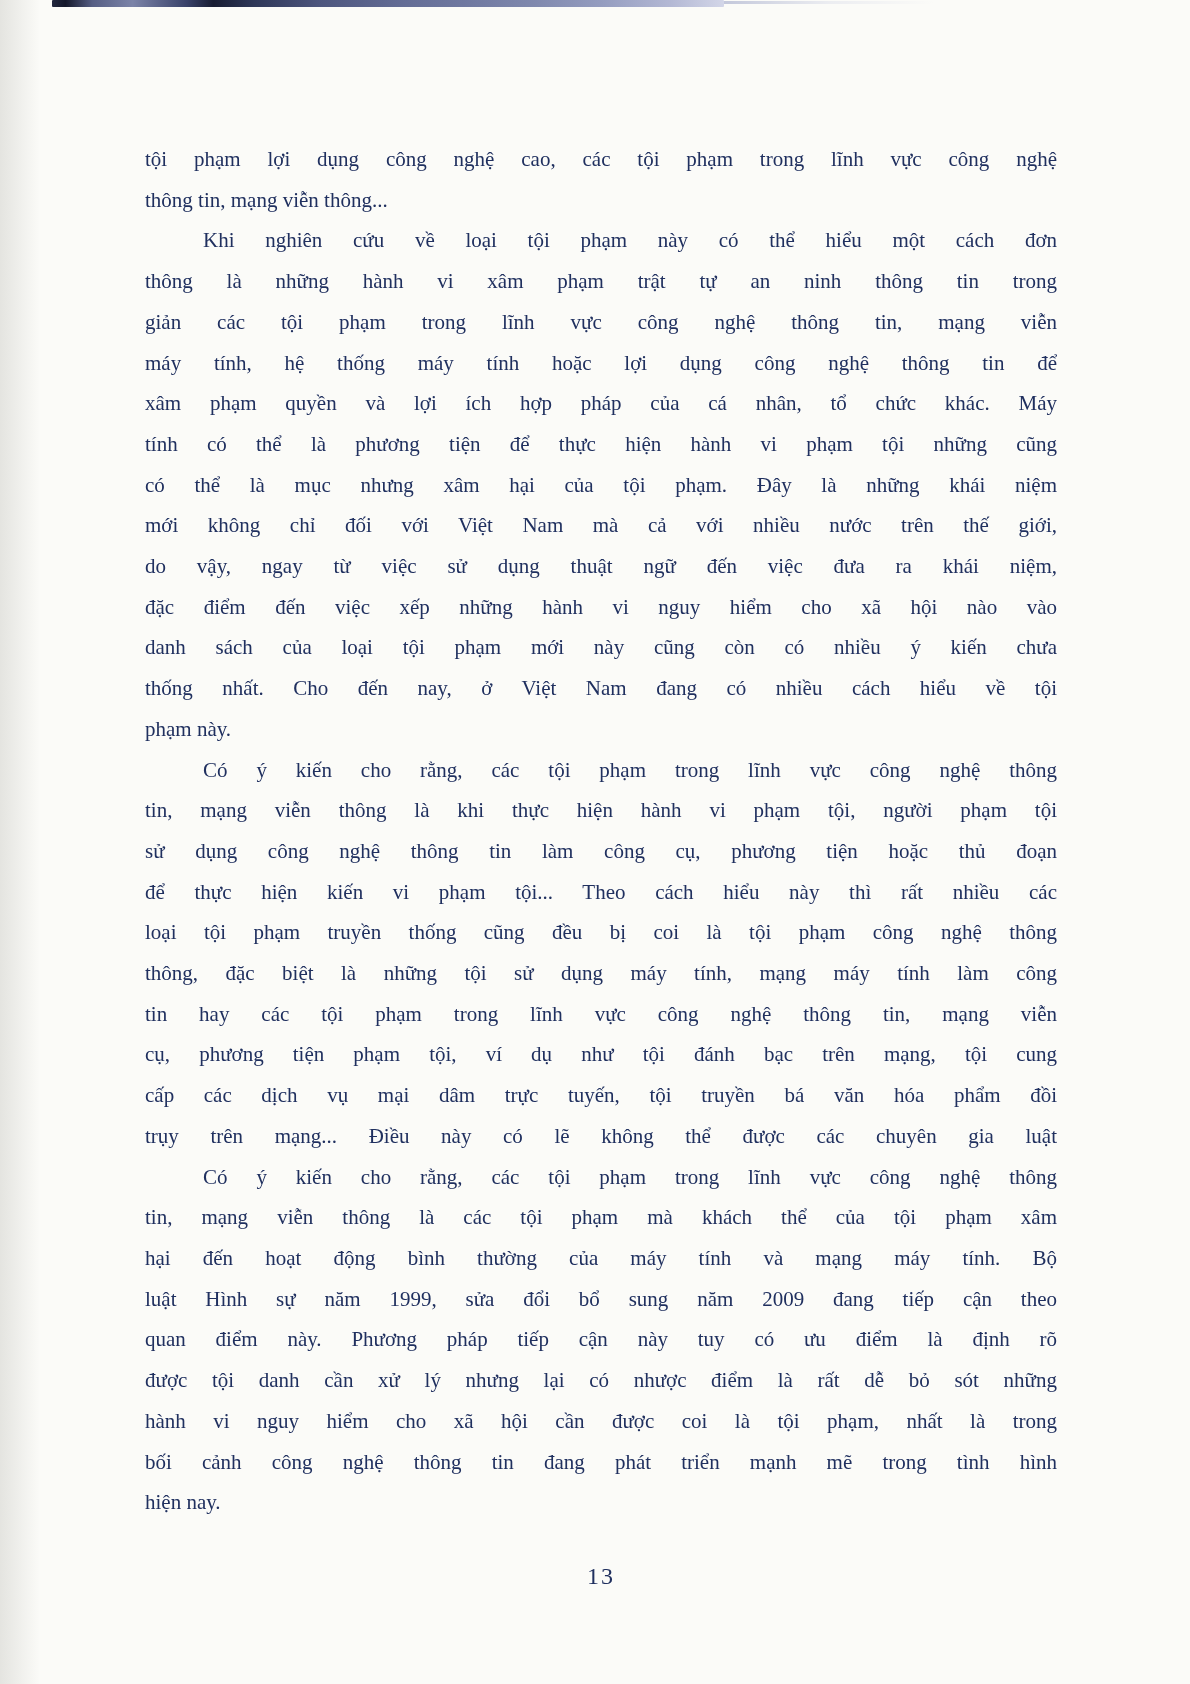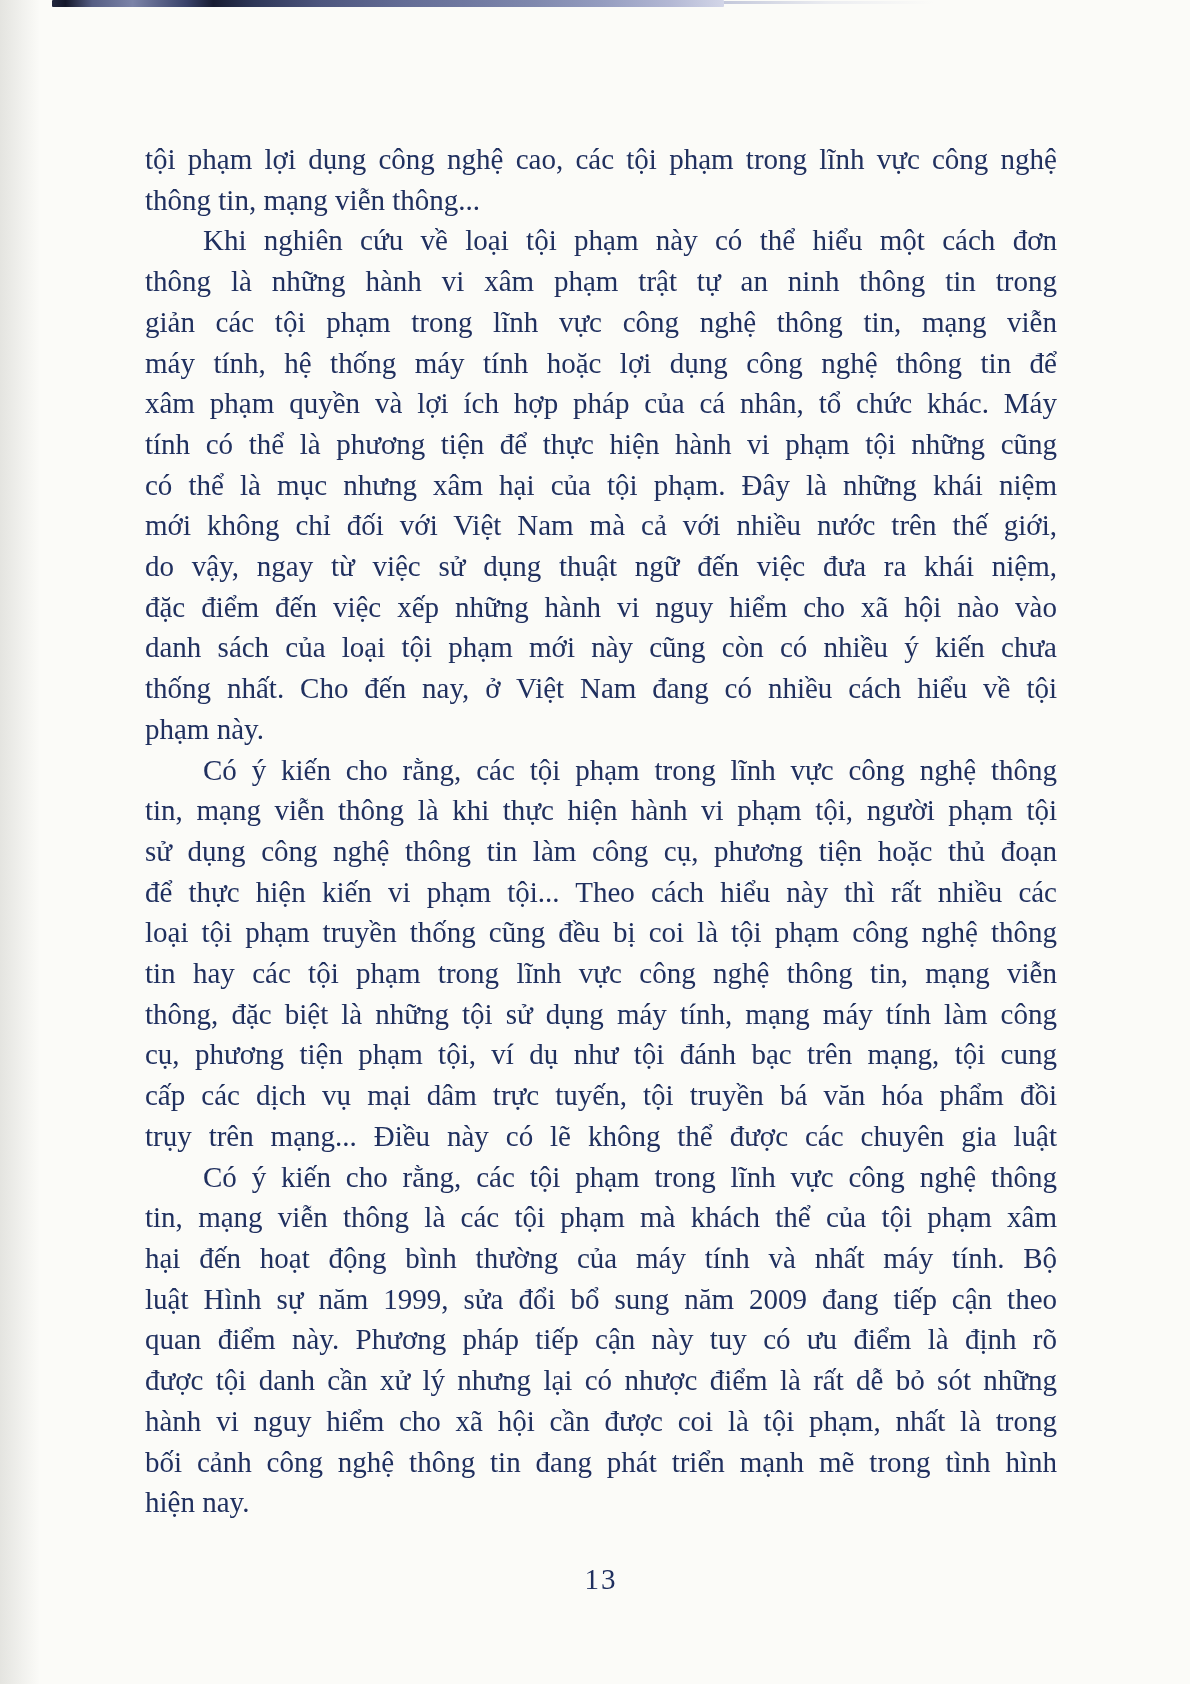--- a/index.html
+++ b/index.html
@@ -49,41 +49,41 @@
     width: 210px;
     height: 3px;
     background: linear-gradient(90deg, rgba(150,158,195,0.55), rgba(190,195,220,0.25), rgba(210,214,232,0));
   }
   .text-block {
     position: absolute;
     left: 145px;
     top: 139px;
     width: 912px;
     color: #20305f;
-    font-size: 29px;
+    font-size: 21px;
     line-height: 40.7px;
   }
   .line {
     text-align: justify;
     text-align-last: justify;
     white-space: normal;
   }
   .line.indent {
     padding-left: 58px;
   }
   .line.para-end {
     text-align-last: left;
   }
   .page-number {
     position: absolute;
     top: 1563px;
     left: 145px;
     width: 912px;
     text-align: center;
-    font-size: 29px;
+    font-size: 24px;
     color: #20305f;
     letter-spacing: 2px;
   }
 </style>
 </head>
 <body>
 
 <div class="page">
   <div class="scan-stripe"></div>
   <div class="scan-stripe-tail"></div>
@@ -101,28 +101,28 @@
       <div class="line">do vậy, ngay từ việc sử dụng thuật ngữ đến việc đưa ra khái niệm,</div>
       <div class="line">đặc điểm đến việc xếp những hành vi nguy hiểm cho xã hội nào vào</div>
       <div class="line">danh sách của loại tội phạm mới này cũng còn có nhiều ý kiến chưa</div>
       <div class="line">thống nhất. Cho đến nay, ở Việt Nam đang có nhiều cách hiểu về tội</div>
       <div class="line para-end">phạm này.</div>
       <div class="line indent">Có ý kiến cho rằng, các tội phạm trong lĩnh vực công nghệ thông</div>
       <div class="line">tin, mạng viễn thông là khi thực hiện hành vi phạm tội, người phạm tội</div>
       <div class="line">sử dụng công nghệ thông tin làm công cụ, phương tiện hoặc thủ đoạn</div>
       <div class="line">để thực hiện kiến vi phạm tội... Theo cách hiểu này thì rất nhiều các</div>
       <div class="line">loại tội phạm truyền thống cũng đều bị coi là tội phạm công nghệ thông</div>
+      <div class="line">thông, đặc biệt là những tội sử dụng máy tính, mạng máy tính làm công</div>
       <div class="line">tin hay các tội phạm trong lĩnh vực công nghệ thông tin, mạng viễn</div>
-      <div class="line">thông, đặc biệt là những tội sử dụng máy tính, mạng máy tính làm công</div>
       <div class="line">cụ, phương tiện phạm tội, ví dụ như tội đánh bạc trên mạng, tội cung</div>
       <div class="line">cấp các dịch vụ mại dâm trực tuyến, tội truyền bá văn hóa phẩm đồi</div>
       <div class="line">trụy trên mạng... Điều này có lẽ không thể được các chuyên gia luật</div>
       <div class="line indent">Có ý kiến cho rằng, các tội phạm trong lĩnh vực công nghệ thông</div>
       <div class="line">tin, mạng viễn thông là các tội phạm mà khách thể của tội phạm xâm</div>
-      <div class="line">hại đến hoạt động bình thường của máy tính và nhất máy tính. Bộ</div>
+      <div class="line">hại đến hoạt động bình thường của máy tính và mạng máy tính. Bộ</div>
       <div class="line">luật Hình sự năm 1999, sửa đổi bổ sung năm 2009 đang tiếp cận theo</div>
       <div class="line">quan điểm này. Phương pháp tiếp cận này tuy có ưu điểm là định rõ</div>
       <div class="line">được tội danh cần xử lý nhưng lại có nhược điểm là rất dễ bỏ sót những</div>
       <div class="line">hành vi nguy hiểm cho xã hội cần được coi là tội phạm, nhất là trong</div>
       <div class="line">bối cảnh công nghệ thông tin đang phát triển mạnh mẽ trong tình hình</div>
       <div class="line para-end">hiện nay.</div>
     </div>
   <div class="page-number">13</div>
 </div>
 

